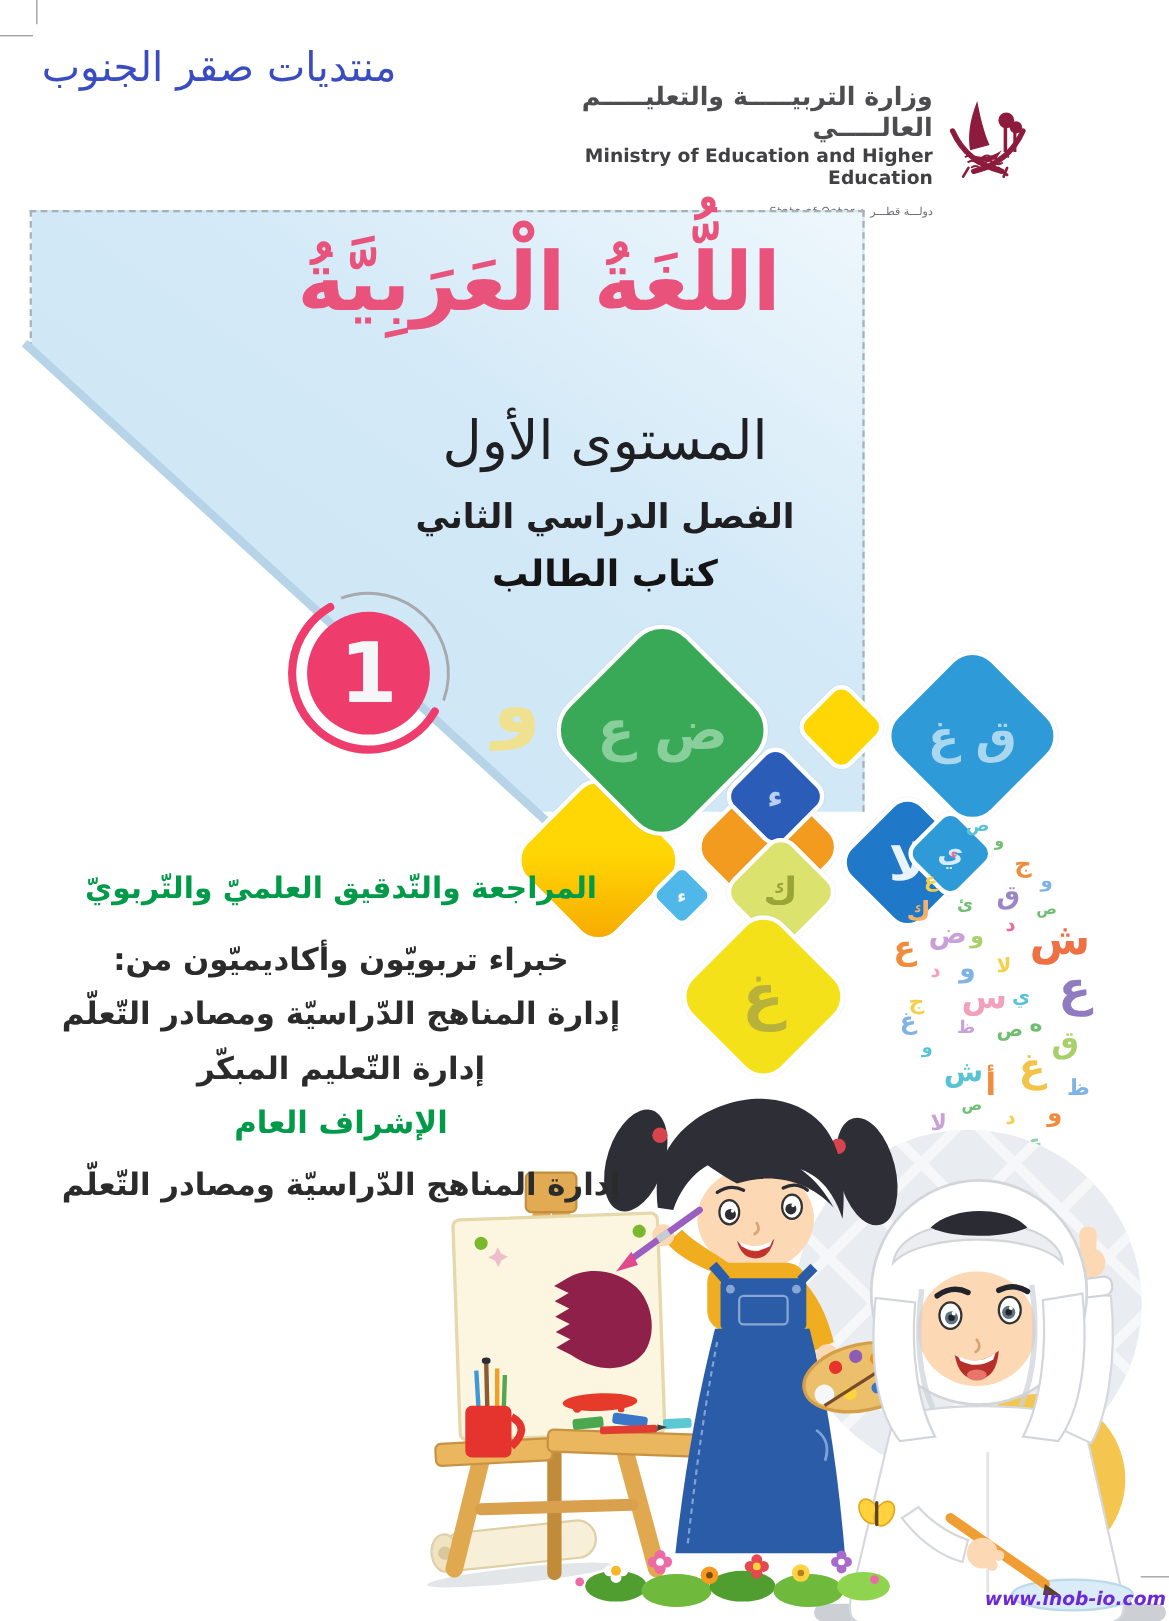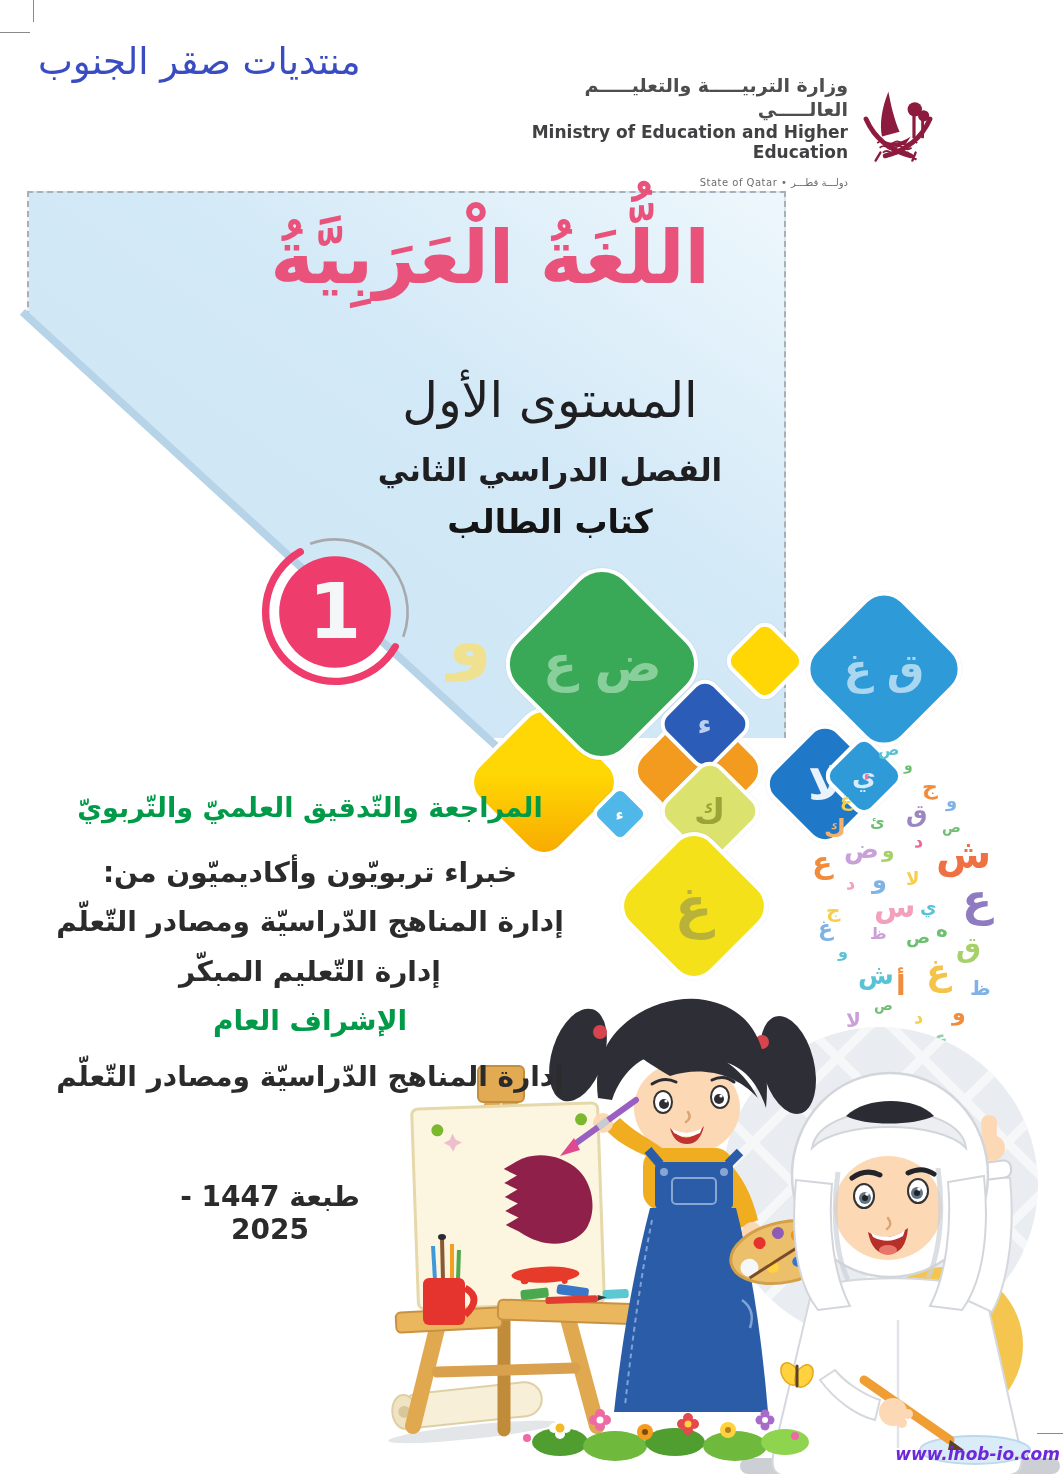--- a/index.html
+++ b/index.html
@@ -3,21 +3,21 @@
 <meta charset="utf-8">
 <style>
   html,body{margin:0;padding:0;background:#9a9a9a;}
   .page{position:relative;width:1063px;height:1474px;background:#ffffff;overflow:hidden;
         font-family:"DejaVu Sans","Liberation Sans",sans-serif;margin:0 auto;}
   .cropmark{position:absolute;background:#8a8a8a;z-index:0;}
   .watermark{position:absolute;left:38px;top:40px;font-size:37px;color:#3a4cc2;direction:rtl;z-index:1;}
   
   .ministry{position:absolute;left:498px;top:74px;width:440px;display:flex;align-items:flex-start;z-index:1;}
   .ministry-text{flex:1;text-align:right;padding-right:10px;}
-  .min-ar{font-size:19px;font-weight:bold;color:#4d4d4f;direction:rtl;line-height:1.25;}
+  .min-ar{font-size:23px;font-weight:bold;color:#4d4d4f;direction:rtl;line-height:1.25;}
   .min-en{font-size:17px;font-weight:600;color:#414042;line-height:1.2;}
   .min-state{font-size:10px;color:#6d6e71;margin-top:15px;letter-spacing:.5px;}
   .emblem{width:80px;height:90px;flex:0 0 auto;}
   
   .panel{position:absolute;left:27px;top:191px;width:755px;height:545px;
          background:linear-gradient(215deg,#eef7fc 0%,#d3e9f7 40%,#cbe4f5 100%);
          border:2px dashed #a9b0b5;border-bottom:none;z-index:1;}
   .wedge{position:absolute;left:20px;top:315px;width:740px;height:840px;background:#ffffff;
          transform-origin:0 0;transform:rotate(42.5deg);z-index:2;}
   .wedge-band{position:absolute;left:25px;top:309px;width:700px;height:8px;background:#b7d3e7;
@@ -187,21 +187,20 @@
       <span class="cloud-letter" style="left: 914px; top: 1072px; font-size: 12px; color: rgb(240, 140, 60);">ى</span>
       <span class="cloud-letter" style="left: 854px; top: 1070px; font-size: 12px; color: rgb(88, 195, 212);">و</span>
     </div>
 
   <div class="credit green" style="top:760px;font-size:27px;">المراجعة والتّدقيق العلميّ والتّربويّ</div>
   <div class="credit dark" style="top:812px;font-size:28px;">خبراء تربويّون وأكاديميّون من:</div>
   <div class="credit dark" style="top:861px;font-size:28px;">إدارة المناهج الدّراسيّة ومصادر التّعلّم</div>
   <div class="credit dark" style="top:911px;font-size:28px;">إدارة التّعليم المبكّر</div>
   <div class="credit green" style="top:972px;font-size:28px;">الإشراف العام</div>
   <div class="credit dark" style="top:1016px;font-size:28px;">إدارة المناهج الدّراسيّة ومصادر التّعلّم</div>
-  <div class="edition">طبعة 1447 - 2025</div>
 
   <svg class="illustration" width="1063" height="494" viewBox="0 0 1063 494">
     <defs>
       <clipPath id="pc">
           <circle cx="880" cy="205" r="158"></circle>
         </clipPath>
     </defs>
 
     <g>
       <circle cx="880" cy="205" r="158" fill="#e9edf1"></circle>

